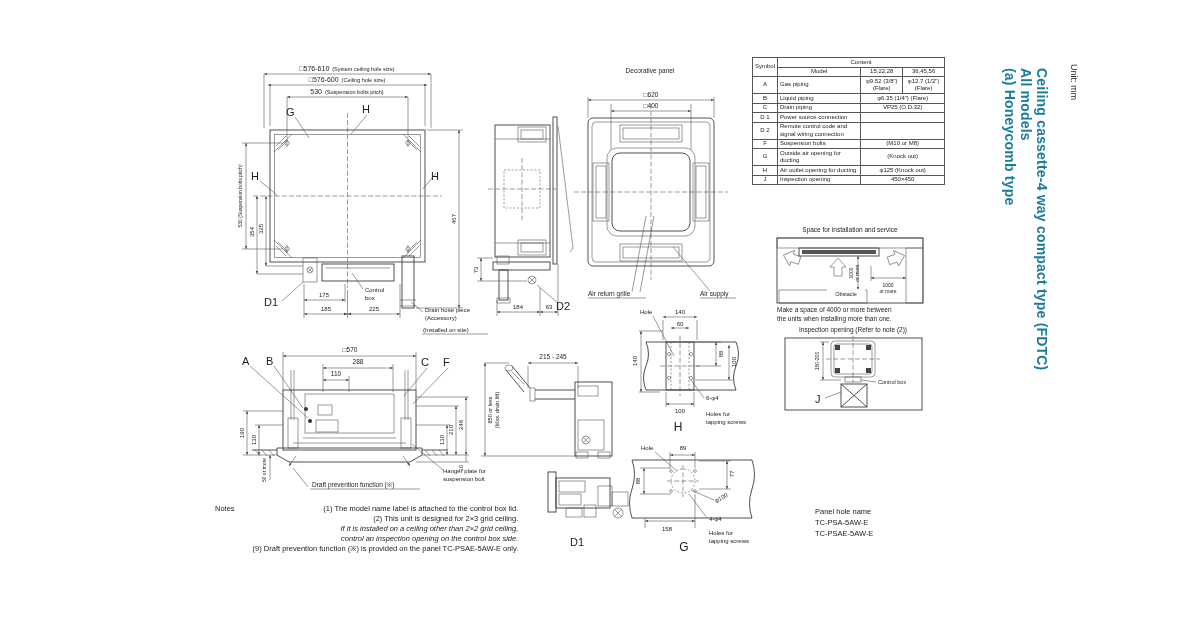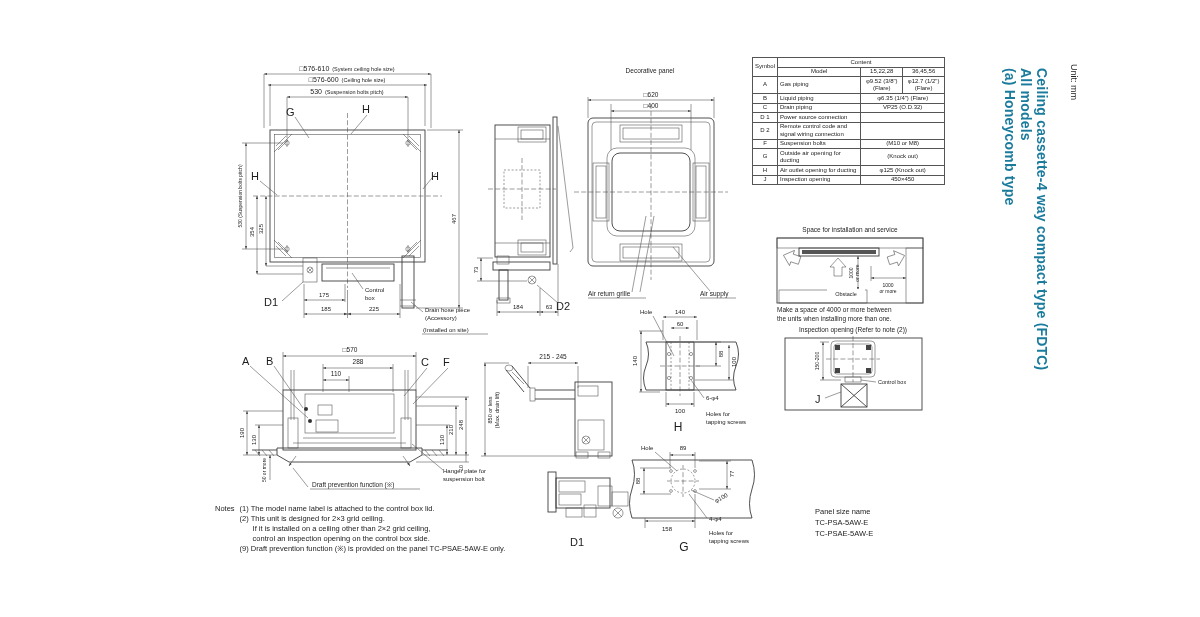--- a/index.html
+++ b/index.html
@@ -17,23 +17,23 @@
   .big{font-size:11px;} .big2{font-size:12px;}
   .fillw{fill:#fff;stroke:none;}
   
   #spec-table{position:absolute;left:752px;top:57px;width:193px;border-collapse:collapse;
               font-size:6px;line-height:1.25;}
   #spec-table td,#spec-table th{border:0.5px solid #555;padding:0.5px 2px;font-weight:normal;vertical-align:middle;}
   #spec-table .c{text-align:center;} #spec-table .l{text-align:left;}
   #spec-table col.sym{width:24px;} #spec-table col.desc{width:84px;}
   #spec-table col.v1{width:42px;} #spec-table col.v2{width:42px;}
   
-  #notes{position:absolute;left:215px;top:504px;font-size:7.5px;line-height:10px;display:flex;gap:5px;}
-  #notes .lines div{white-space:nowrap;}
-  #notes .ind{padding-left:13px;}
+  #notes{position:absolute;left:215px;top:504px;font-size:7.5px;line-height:10px;display:flex;gap:18px;}
+  #notes .lines div{white-space:nowrap;text-align:right;}
+  #notes .ind{padding-left:13px;font-style:italic;}
   
   #panel-model{position:absolute;left:815px;top:506px;font-size:7.5px;line-height:11px;}
   
   #unit-note{position:absolute;left:1069px;top:64px;writing-mode:vertical-rl;font-size:9px;color:#222;}
   #doc-title{position:absolute;left:1002px;top:68px;writing-mode:vertical-rl;
              font-size:14px;font-weight:bold;line-height:16px;letter-spacing:0.2px;}
 </style>
 </head>
 <body>
 
@@ -538,21 +538,21 @@
   <div class="lines">
     <div>(1) The model name label is attached to the control box lid.</div>
     <div>(2) This unit is designed for 2×3 grid ceiling.</div>
     <div class="ind">If it is installed on a ceiling other than 2×2 grid ceiling,</div>
     <div class="ind">control an inspection opening on the control box side.</div>
     <div>(9) Draft prevention function (※) is provided on the panel TC-PSAE-5AW-E only.</div>
   </div>
 </div>
 
 <div id="panel-model">
-  <div>Panel size name</div>
+  <div>Panel hole name</div>
   <div>TC-PSA-5AW-E</div>
   <div>TC-PSAE-5AW-E</div>
 </div>
 
 <div id="unit-note">Unit: mm</div>
 <div id="doc-title" style="color: rgb(26, 123, 157);">
   <div>Ceiling cassette-4 way compact type (FDTC)</div>
   <div>All models</div>
   <div>(a) Honeycomb type</div>
 </div>

